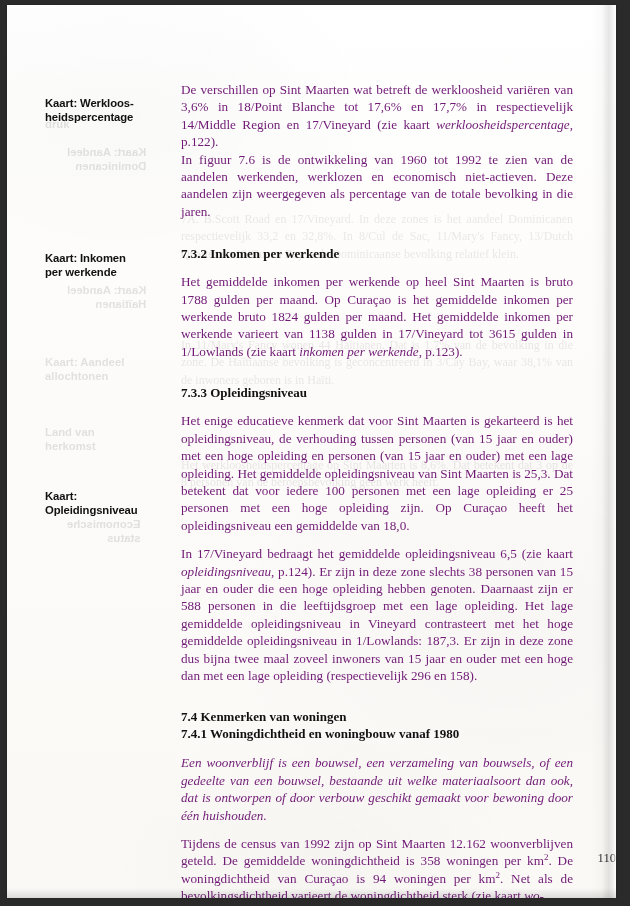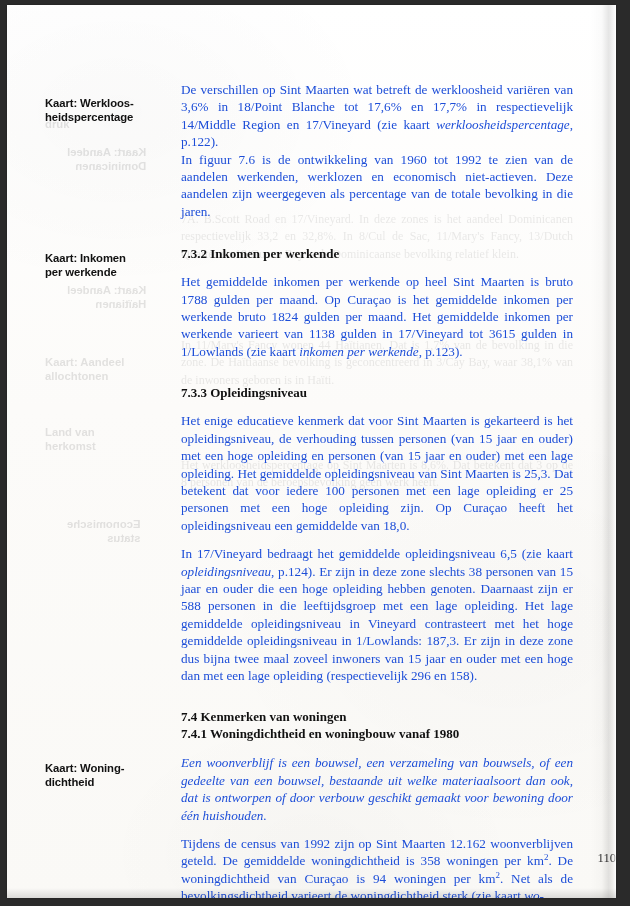--- a/index.html
+++ b/index.html
@@ -87,21 +87,21 @@
     position: absolute;
     left: 174px;
     width: 392px;
   }
 
   p.para {
     margin: 0;
     font-family: "Liberation Serif", serif;
     font-size: 13.2px;
     line-height: 17.4px;
-    color: #1d4ed8;
+    color: #701a75;
     text-align: justify;
     text-justify: inter-word;
   }
   h3.sec {
     margin: 0;
     font-family: "Liberation Serif", serif;
     font-weight: bold;
     font-size: 13.0px;
     line-height: 17px;
     color: #111;
@@ -167,23 +167,23 @@
         <div class="ghost serif" style="left:174px; top:332px; width:392px;">In 11/Mary's Fancy wonen 44 Haïtianen. Dat is 1,7% van de bevolking in die zone. De Haïtiaanse bevolking is geconcentreerd in 3/Cay Bay, waar 38,1% van de inwoners geboren is in Haïti.</div>
         <div class="ghost serif" style="left:174px; top:452px; width:392px;">Het werkloosheidspercentage op Sint Maarten is 8,6%. Dat betekent dat 3 op de 8 personen van de beroepsbevolking geen werk heeft.</div>
       </div>
 
       <div class="margin-head" style="top:76px; white-space:pre-line;margin-top:15px;">Kaart: Werkloos-
 heidspercentage</div>
 
       <div class="margin-head" style="top:246px; white-space:pre-line;">Kaart: Inkomen
 per werkende</div>
 
-
-      <div class="margin-head" style="top:756px; white-space:pre-line;">Kaart: Woning-
-dichtheid</div>
+      <div class="margin-head" style="top:484px; white-space:pre-line;">Kaart:
+Opleidingsniveau</div>
+
 
       <div class="body-col" style="top:76px;">
 
         <p class="para"><span>De verschillen op Sint Maarten wat betreft de werkloosheid variëren van 3,6% in 18/Point Blanche tot 17,6% en 17,7% in respectievelijk 14/Middle Region en 17/Vineyard (zie kaart </span><span class="ital">werkloosheidspercentage</span><span>, p.122).</span></p>
 
         <p class="para">In figuur 7.6 is de ontwikkeling van 1960 tot 1992 te zien van de aandelen werkenden, werklozen en economisch niet-actieven. Deze aandelen zijn weergegeven als percentage van de totale bevolking in die jaren.</p>
 
         <h3 class="sec" style="margin-top:25px;">7.3.2 Inkomen per werkende</h3>
 
         <p class="para" style="margin-top:11px;"><span>Het gemiddelde inkomen per werkende op heel Sint Maarten is bruto 1788 gulden per maand. Op Curaçao is het gemiddelde inkomen per werkende bruto 1824 gulden per maand. Het gemiddelde inkomen per werkende varieert van 1138 gulden in 17/Vineyard tot 3615 gulden in 1/Lowlands (zie kaart </span><span class="ital">inkomen per werkende</span><span>, p.123).</span></p>

